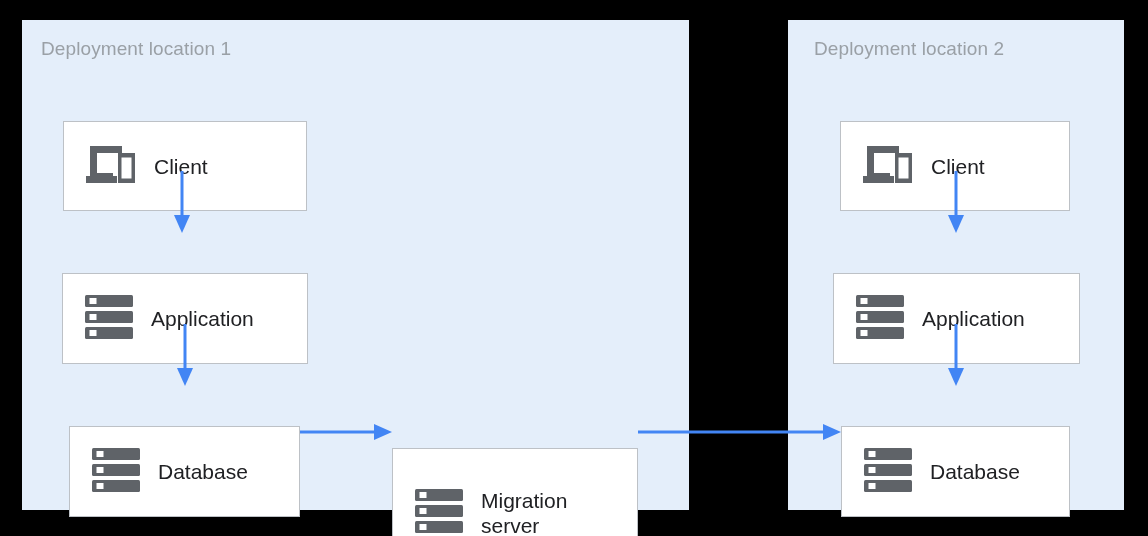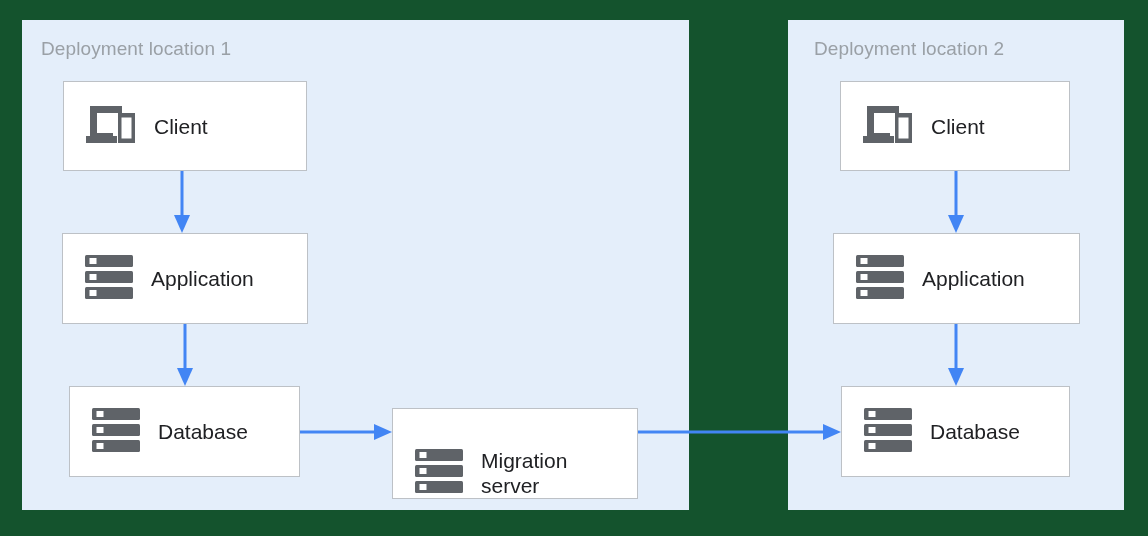--- a/index.html
+++ b/index.html
@@ -2,21 +2,21 @@
 <html><head>
 <meta charset="utf-8">
 <style>
   html,body{margin:0;padding:0;}
   body{
     width:1148px;height:536px;
     background:#ffffff;
     font-family:"Liberation Sans","DejaVu Sans",sans-serif;
     overflow:hidden;
   }
-  #canvas{position:relative;width:1148px;height:536px;background:#14532d;}
+  #canvas{position:relative;width:1148px;height:536px;background:#000000;}
 
   
   .zone{
     position:absolute;
     background:#e4eefa;
   }
   .zone-label{
     position:absolute;
     color:#9aa0a6;
     font-size:19px;
@@ -27,20 +27,21 @@
 
   
   .node{
     position:absolute;
     background:#ffffff;
     border:1px solid #bdc1c6;
     box-sizing:border-box;
     display:flex;
     align-items:center;
     justify-content:flex-start;
+    margin-top:40px;
   }
   .node-icon{
     flex:0 0 auto;
     display:block;
     margin-left:22px;
     margin-right:18px;
   }
   .node-label{
     color:#202124;
     font-size:21px;

